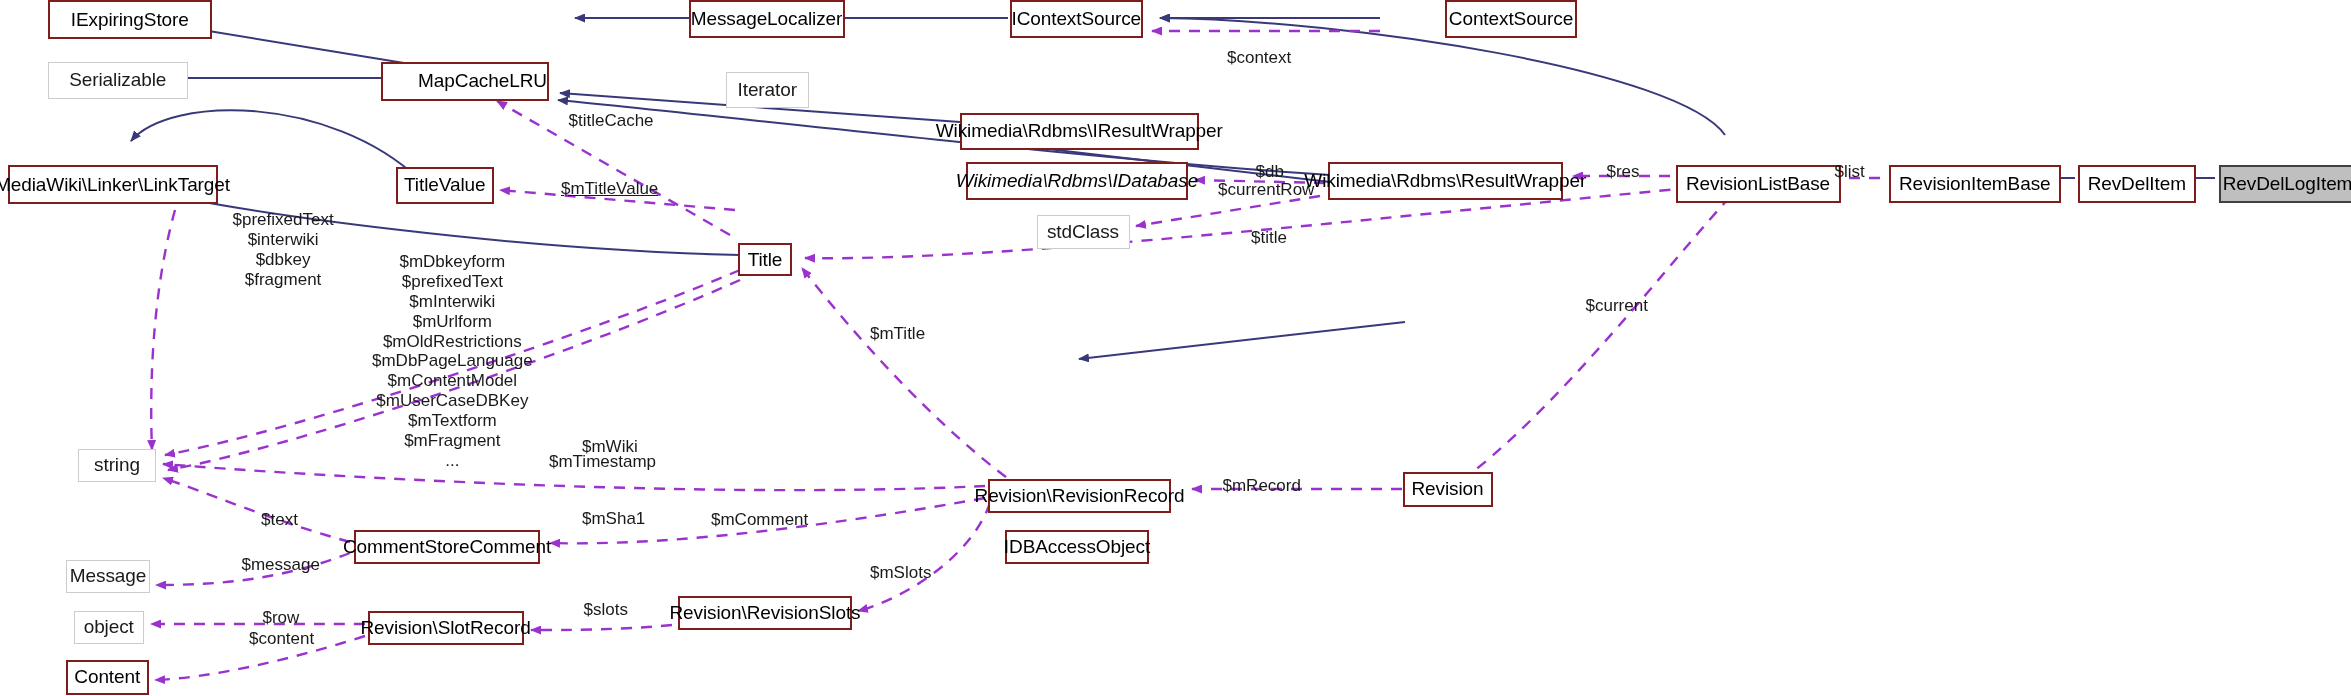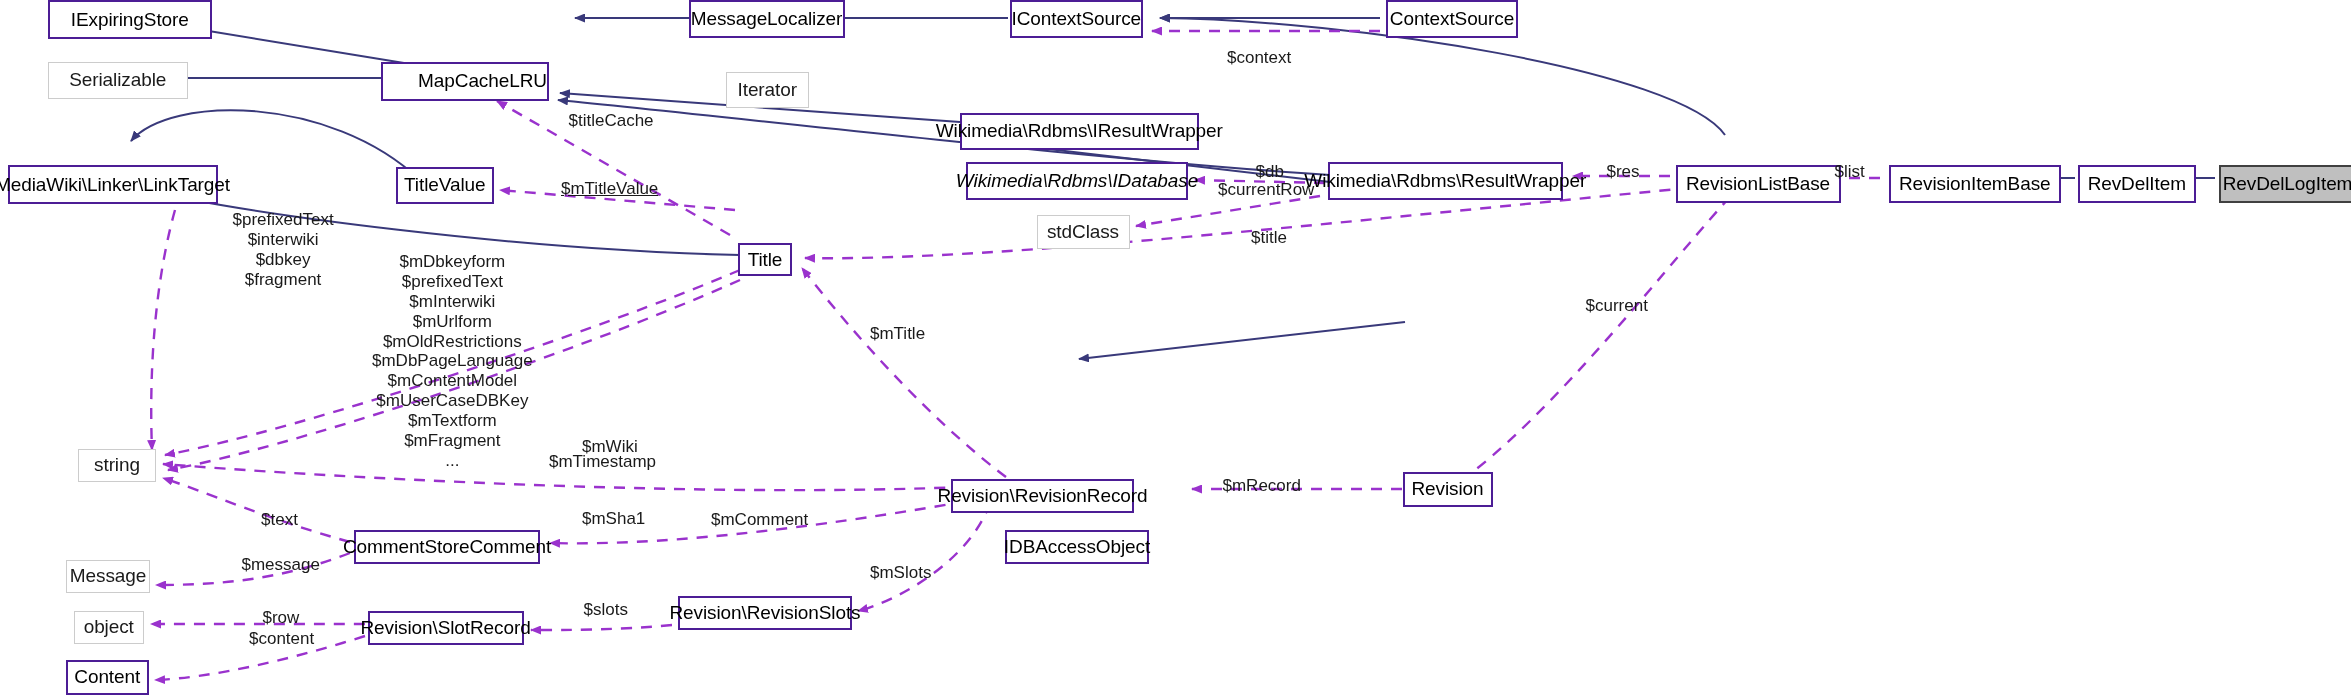--- a/index.html
+++ b/index.html
@@ -32,21 +32,21 @@
     align-items: center;
     justify-content: center;
     white-space: nowrap;
     font-size: 19px;
     color: #000000;
     letter-spacing: -0.1px;
     z-index: 5;
   }
   
   .node.solid {
-    border: 2px solid #4c1d95;
+    border: 2px solid #7f1d1d;
   }
   
   .node.light {
     border: 1px solid #cccccc;
     color: #1a1a1a;
   }
   
   .node.current {
     border: 2px solid #404040;
     background: #bfbfbf;
@@ -140,21 +140,21 @@
       </div>
       <div class="node solid" style="left: 396px; top: 166.5px; width: 97.5px; height: 37.5px;">
         <span>TitleValue</span>
       </div>
       <div class="node solid" style="left: 688.5px; top: 0px; width: 156px; height: 37.5px;">
         <span>MessageLocalizer</span>
       </div>
       <div class="node solid" style="left: 1009.5px; top: 0px; width: 133.5px; height: 37.5px;">
         <span>IContextSource</span>
       </div>
-      <div class="node solid" style="left: 1386px; top: 0px; width: 132px; height: 37.5px;">
+      <div class="node solid" style="left: 1445px; top: 0px; width: 132px; height: 37.5px;">
         <span>ContextSource</span>
       </div>
       <div class="node light" style="left: 726px; top: 72px; width: 82.5px; height: 36px;">
         <span>Iterator</span>
       </div>
       <div class="node solid" style="left: 960px; top: 112.5px; width: 238.5px; height: 37.5px;">
         <span>Wikimedia\Rdbms\IResultWrapper</span>
       </div>
       <div class="node solid" style="left: 966px; top: 162px; width: 222px; height: 37.5px; font-style: italic;">
         <span>Wikimedia\Rdbms\IDatabase</span>
@@ -176,21 +176,21 @@
       </div>
       <div class="node current" style="left: 2218.5px; top: 165px; width: 138px; height: 37.5px;">
         <span>RevDelLogItem</span>
       </div>
       <div class="node solid" style="left: 738px; top: 243px; width: 54px; height: 33px;">
         <span>Title</span>
       </div>
       <div class="node light" style="left: 78px; top: 448.5px; width: 78px; height: 33px;">
         <span>string</span>
       </div>
-      <div class="node solid" style="left: 951px; top: 478.5px; width: 183px; height: 34.5px;">
+      <div class="node solid" style="left: 988px; top: 478.5px; width: 183px; height: 34.5px;">
         <span>Revision\RevisionRecord</span>
       </div>
       <div class="node solid" style="left: 1402.5px; top: 472px; width: 90px; height: 34.5px; text-align: right;">
         <span>Revision</span>
       </div>
       <div class="node solid" style="left: 1005px; top: 529.5px; width: 144px; height: 34.5px;">
         <span>IDBAccessObject</span>
       </div>
       <div class="node solid" style="left: 354px; top: 529.5px; width: 186px; height: 34.5px;">
         <span>CommentStoreComment</span>

